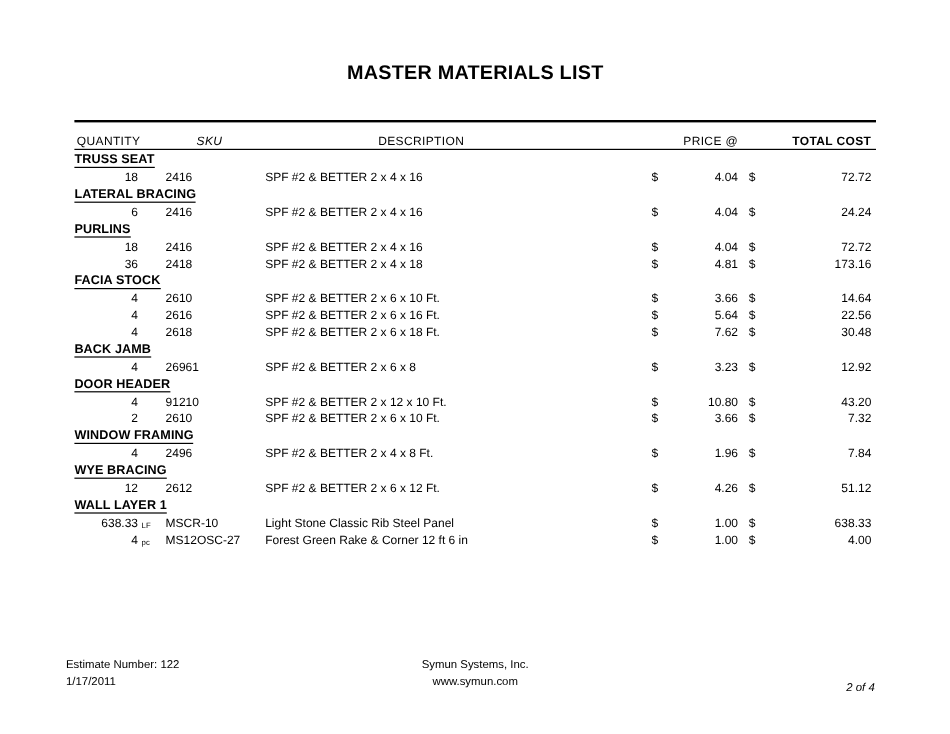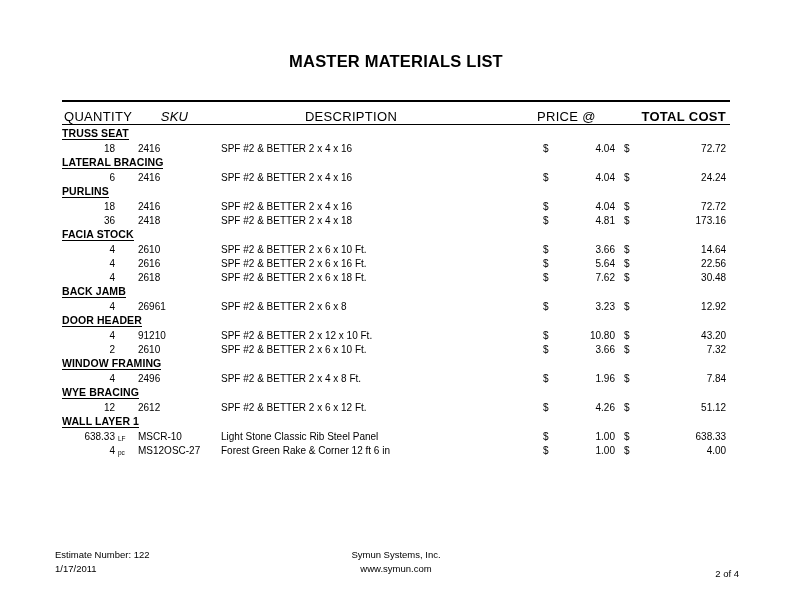--- a/index.html
+++ b/index.html
@@ -74,31 +74,31 @@
   col.c-unit  { width: 22px; }
   col.c-sku   { width: 69px; }
   col.c-desc  { width: 330px; }
   col.c-dol1  { width: 24px; }
   col.c-price { width: 57px; }
   col.c-dol2  { width: 24px; }
   col.c-total { width: 88px; }
 
   
   .hdr td {
-    font-size: 13px;
+    font-size: 10px;
     font-weight: bold;
     letter-spacing: 0.3px;
     height: 22px;
     vertical-align: middle;
     white-space: nowrap;
   }
   .hdr .h-qty      { text-align: left; padding-left: 2px; }
   .hdr .h-sku      { text-align: center; padding-left: 4px; font-style: italic; }
   .hdr .h-desc     { text-align: center; padding-right: 42px; }
-  .hdr .h-price    { padding-right: 3px; }
+  .hdr .h-price    { text-align: right; padding-right: 3px; }
   .hdr .h-total    { text-align: right; padding-right: 4px; font-weight: bold; }
 
   
   .sec-label-cell {
     padding-top: 11px;
     height: 15px;
   }
   .sec-label {
     display: inline-block;
     font-size: 10.5px;
@@ -143,23 +143,24 @@
     position: absolute;
     left: 0;
     top: 0;
     width: 792px;
     text-align: center;
     font-weight: normal;
     line-height: 14px;
   }
   .footer .f-right {
     position: absolute;
-    right: 53px;
+    right: 63px;
     top: 20px;
     text-align: left;
+    font-style: italic;
   }
 </style>
 </head>
 <body>
 
 <div class="page">
 
   <div class="doc-title">MASTER MATERIALS LIST</div>
 
   <div class="table-wrap">

